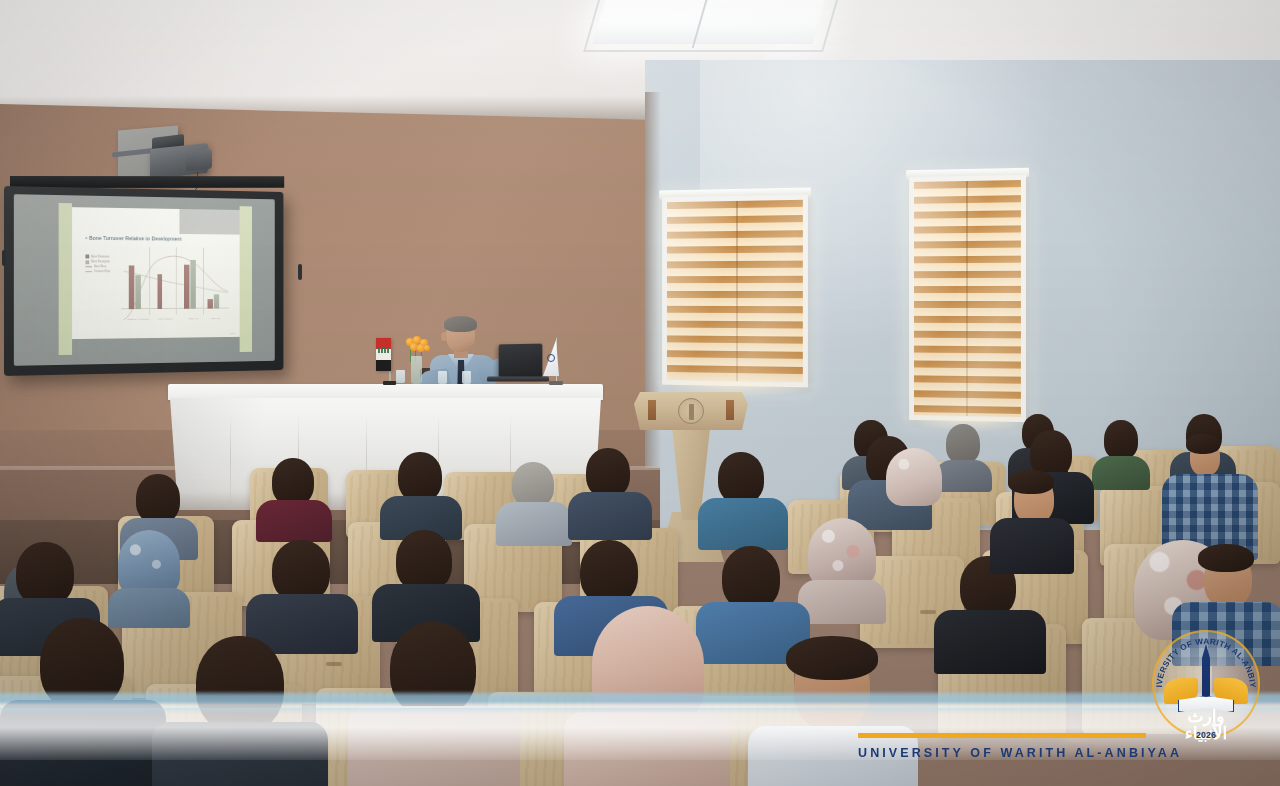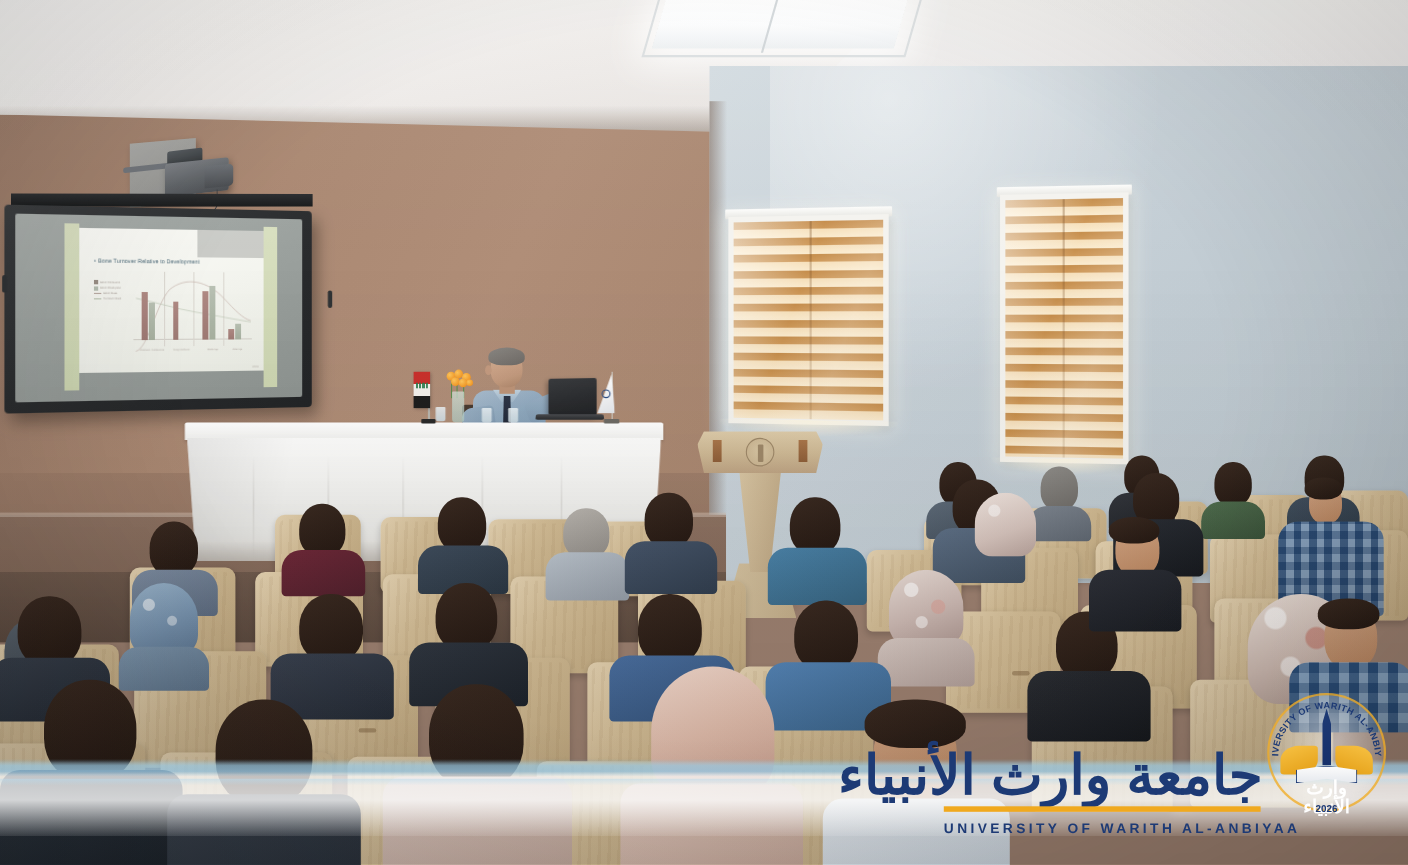--- a/index.html
+++ b/index.html
@@ -1007,21 +1007,20 @@
 
   <div class="photo-grade"></div>
   <div class="photo-vignette"></div>
 
   <div class="brand-band"></div>
   <div class="brand-ribbon2"></div>
   <div class="brand-ribbon"></div>
 
 
   <div class="wordmark">
-    <div class="wm-ar">جامعة وارث الأنبياء</div>
     <div class="wm-underline"></div>
     <div class="wm-en">UNIVERSITY OF WARITH AL-ANBIYAA</div>
   </div>
 
   <div class="seal">
     <div class="seal-ring"></div>
     <svg class="seal-arc" viewBox="0 0 108 108">
       <defs>
         <path id="arcpath" d="M 10,58 A 44,44 0 0 1 98,58" fill="none"></path>
       </defs>

